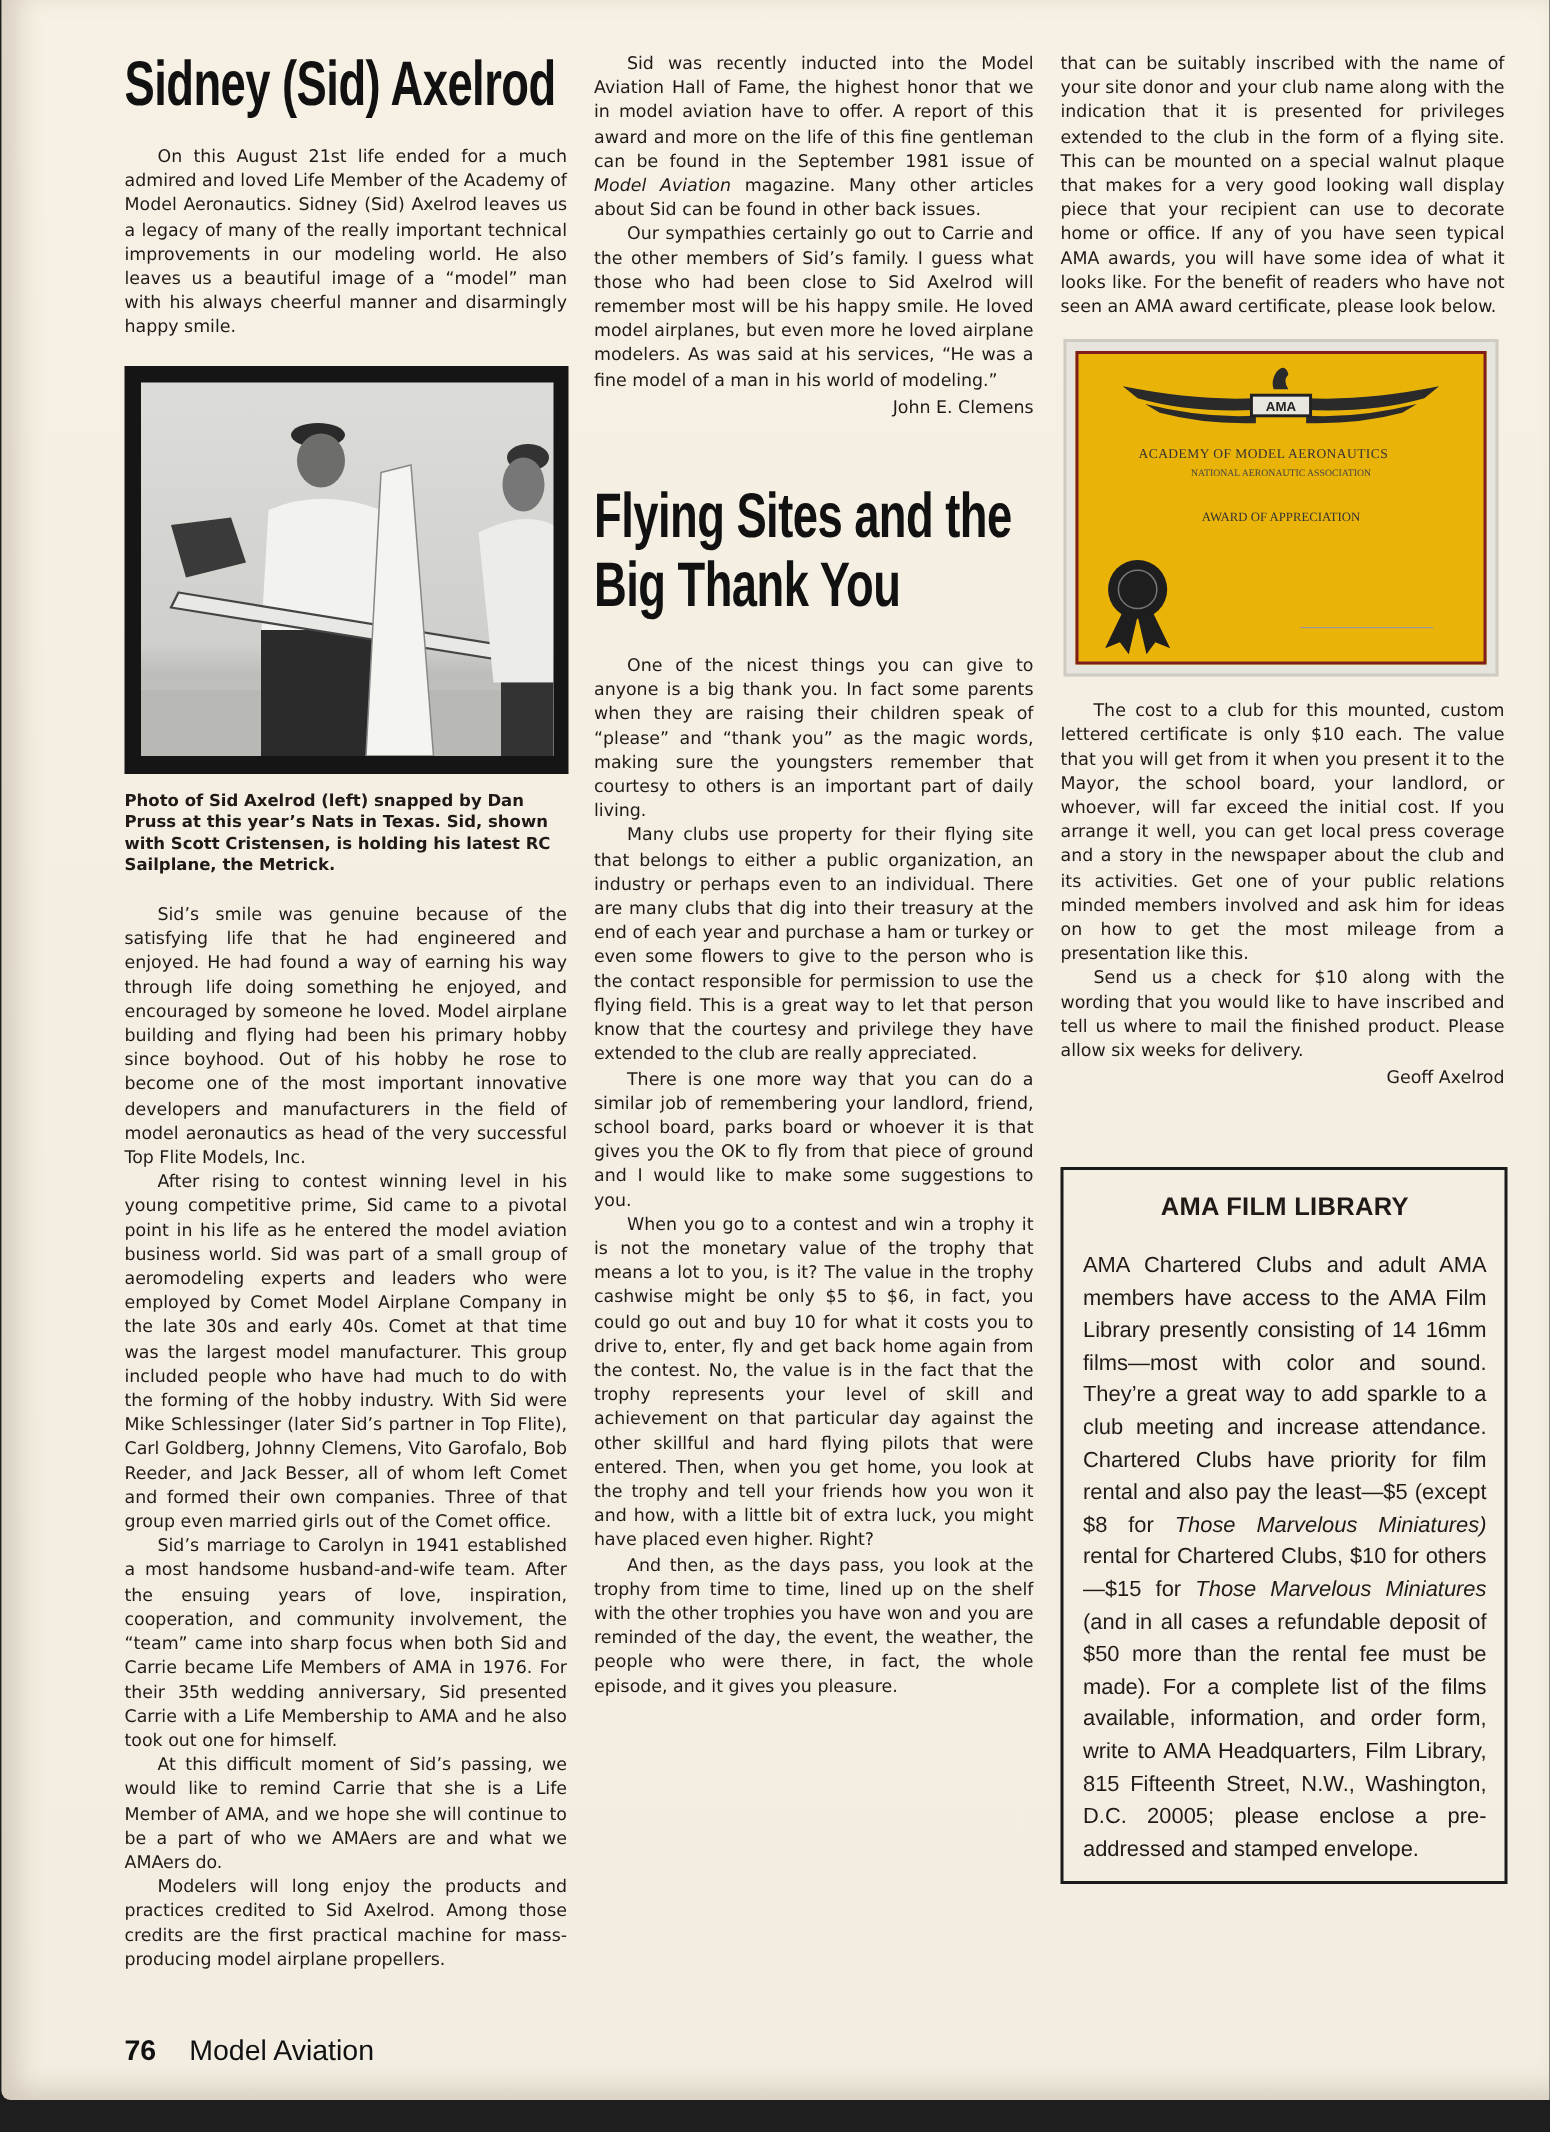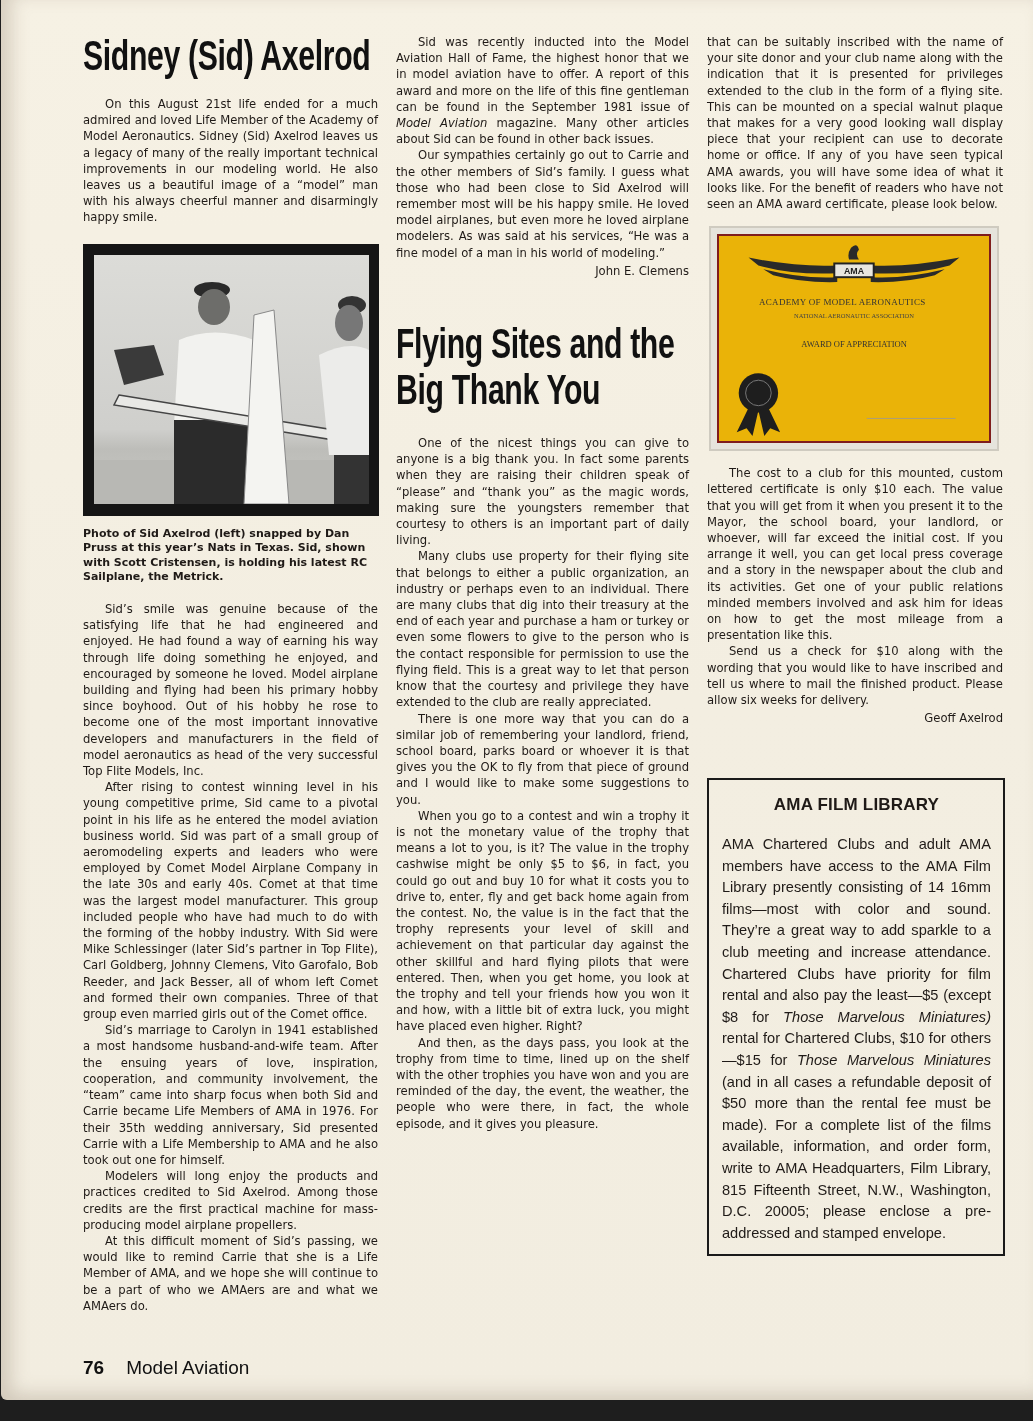--- a/index.html
+++ b/index.html
@@ -75,22 +75,22 @@
           <path d="M225 100 Q255 85 275 95 L275 200 L235 200 Z" fill="#ececea"></path>
           <rect x="240" y="200" width="35" height="49" fill="#333"></rect>
         </svg>
       </div>
     </div>
     <div class="caption">Photo of Sid Axelrod (left) snapped by Dan Pruss at this year’s Nats in Texas. Sid, shown with Scott Cristensen, is holding his latest RC Sailplane, the Metrick.</div>
 
     <p>Sid’s smile was genuine because of the satisfying life that he had engineered and enjoyed. He had found a way of earning his way through life doing something he enjoyed, and encouraged by someone he loved. Model airplane building and flying had been his primary hobby since boyhood. Out of his hobby he rose to become one of the most important innovative developers and manufacturers in the field of model aeronautics as head of the very successful Top Flite Models, Inc.</p>
     <p>After rising to contest winning level in his young competitive prime, Sid came to a pivotal point in his life as he entered the model aviation business world. Sid was part of a small group of aeromodeling experts and leaders who were employed by Comet Model Airplane Company in the late 30s and early 40s. Comet at that time was the largest model manufacturer. This group included people who have had much to do with the forming of the hobby industry. With Sid were Mike Schlessinger (later Sid’s partner in Top Flite), Carl Goldberg, Johnny Clemens, Vito Garofalo, Bob Reeder, and Jack Besser, all of whom left Comet and formed their own companies. Three of that group even married girls out of the Comet office.</p>
     <p>Sid’s marriage to Carolyn in 1941 established a most handsome husband-and-wife team. After the ensuing years of love, inspiration, cooperation, and community involvement, the “team” came into sharp focus when both Sid and Carrie became Life Members of AMA in 1976. For their 35th wedding anniversary, Sid presented Carrie with a Life Membership to AMA and he also took out one for himself.</p>
+    <p>At this difficult moment of Sid’s passing, we would like to remind Carrie that she is a Life Member of AMA, and we hope she will continue to be a part of who we AMAers are and what we AMAers do.</p>
     <p>Modelers will long enjoy the products and practices credited to Sid Axelrod. Among those credits are the first practical machine for mass-producing model airplane propellers.</p>
-    <p>At this difficult moment of Sid’s passing, we would like to remind Carrie that she is a Life Member of AMA, and we hope she will continue to be a part of who we AMAers are and what we AMAers do.</p>
   </div>
 
   <div class="col col2">
     <p><span>Sid was recently inducted into the Model Aviation Hall of Fame, the highest honor that we in model aviation have to offer. A report of this award and more on the life of this fine gentleman can be found in the September 1981 issue of </span><em>Model Aviation</em><span> magazine. Many other articles about Sid can be found in other back issues.</span></p>
     <p>Our sympathies certainly go out to Carrie and the other members of Sid’s family. I guess what those who had been close to Sid Axelrod will remember most will be his happy smile. He loved model airplanes, but even more he loved airplane modelers. As was said at his services, “He was a fine model of a man in his world of modeling.”</p>
     <div class="signature">John E. Clemens</div>
 
     <div class="headline h2">
       <div>Flying Sites and the</div>
       <div>Big Thank You</div>

